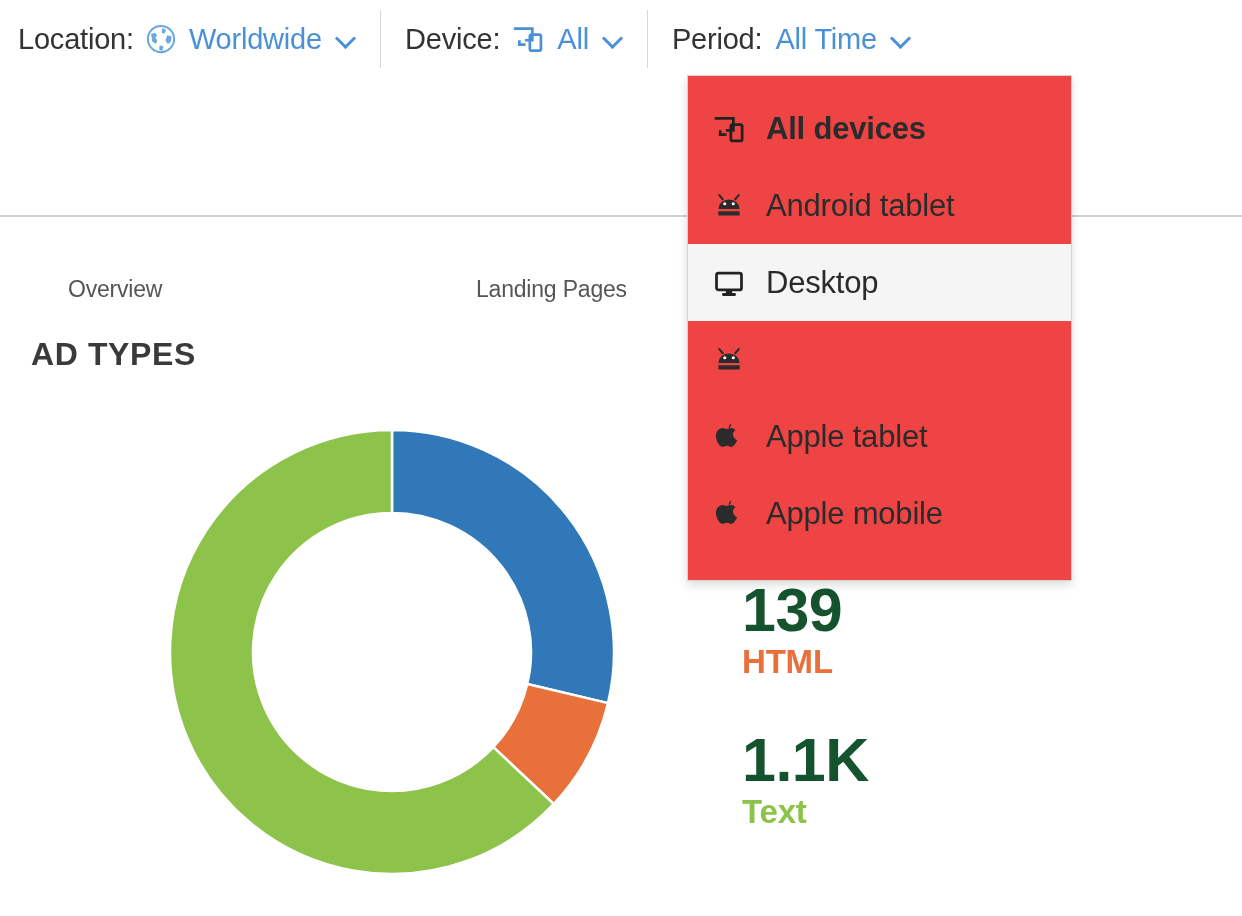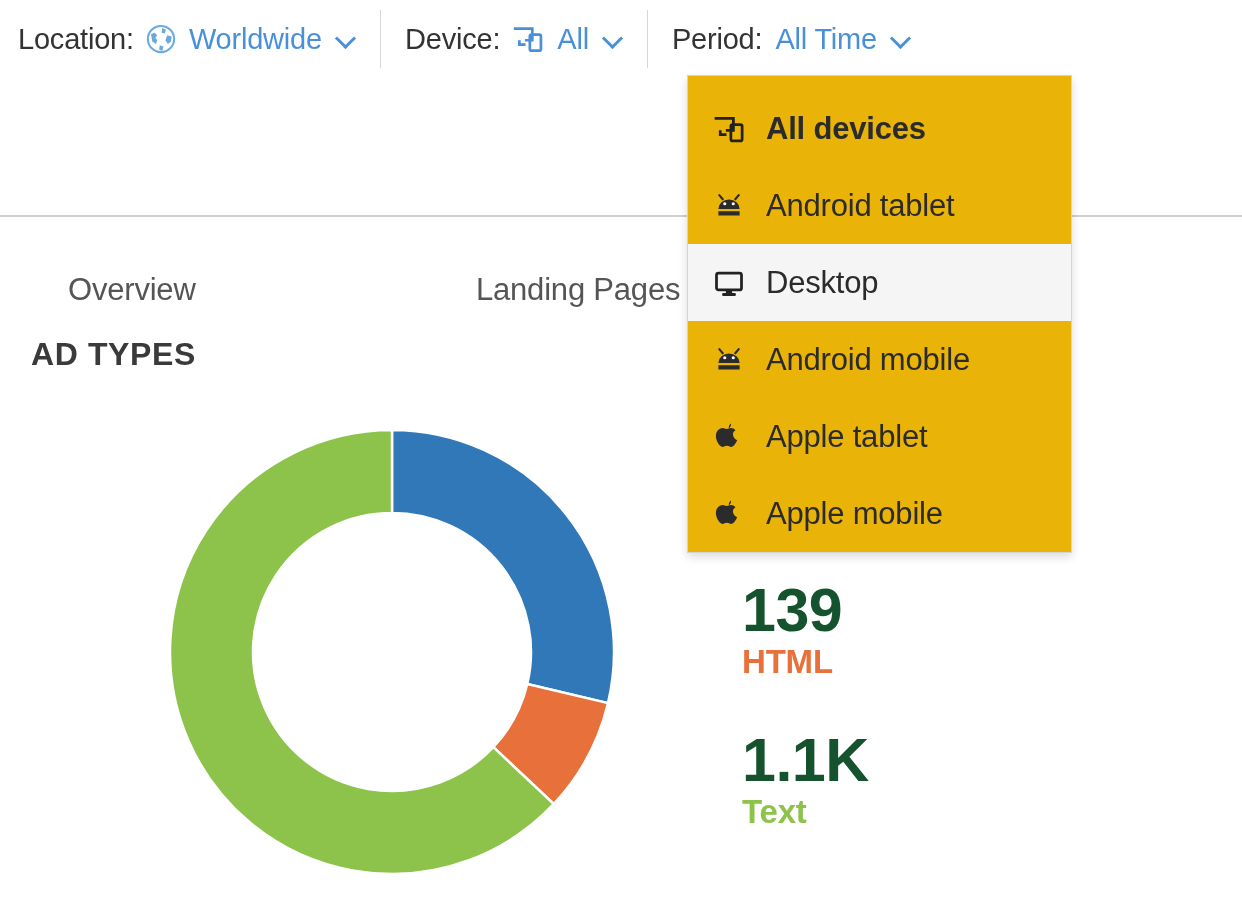--- a/index.html
+++ b/index.html
@@ -99,21 +99,21 @@
     background: #cfcfcf;
   }
   .tab {
     position: absolute;
     top: 122px;
     height: 95px;
     box-sizing: border-box;
     display: flex;
     align-items: center;
     justify-content: center;
-    font-size: 31px;
+    font-size: 23px;
     color: #555555;
     letter-spacing: -0.2px;
     padding: 0 26px;
   }
   .tab.active {
     color: #2f7ec4;
     background: #ffffff;
     border: 2px solid #cfcfcf;
     border-bottom: 2px solid #ffffff;
     border-top-left-radius: 7px;
@@ -167,25 +167,25 @@
   }
   #stat-html  { top: 580px; }
   #stat-text  { top: 730px; }
 
   
   #device-dropdown {
     position: absolute;
     left: 687px;
     top: 75px;
     width: 385px;
-    background: #eab308;
+    background: #ef4444;
     border: 1px solid #d4d4d4;
     box-shadow: 0 4px 9px rgba(0,0,0,0.14);
     z-index: 50;
-    padding: 14px 0 0 0;
+    padding: 14px 0 28px 0;
     box-sizing: border-box;
   }
   .menu-item {
     height: 77px;
     display: flex;
     align-items: center;
     padding-left: 24px;
     box-sizing: border-box;
     font-size: 31px;
     color: #2b2b2b;
@@ -313,21 +313,20 @@
       <span class="menu-icon">
         <svg width="34" height="30" viewBox="0 0 24 24">
           <path d="M4.2 3.3 L7 6.6" stroke="#2b2b2b" stroke-width="1.7" stroke-linecap="round"></path>
           <path d="M19.8 3.3 L17 6.6" stroke="#2b2b2b" stroke-width="1.7" stroke-linecap="round"></path>
           <path d="M3.5 14.3 a8.5 7.5 0 0 1 17 0 Z" fill="#2b2b2b"></path>
           <circle cx="8.6" cy="10.2" r="1.25" fill="#ffffff"></circle>
           <circle cx="15.4" cy="10.2" r="1.25" fill="#ffffff"></circle>
           <rect x="3.5" y="16.2" width="17" height="3.4" fill="#2b2b2b"></rect>
         </svg>
       </span>
-      <span>Android mobile</span>
     </div>
     <div class="menu-item">
       <span class="menu-icon">
         <svg width="34" height="30" viewBox="0 0 24 24">
           <path d="M13.6 1.2 c0.3 1.5 -0.6 3.1 -1.7 3.9 c-0.4 -1.4 0.5 -3.1 1.7 -3.9 Z" fill="#2b2b2b"></path>
           <path d="M18.6 16.6 c-0.5 1.2 -0.8 1.7 -1.5 2.8 c-1 1.5 -2.3 3.3 -4 3.3 c-1.5 0 -1.9 -1 -3.9 -1 c-2 0 -2.5 1 -3.9 1 c-1.7 0 -2.9 -1.6 -3.9 -3.1 C-1.2 15.5 -1.5 10.4 0.9 7.7 c1.2 -1.4 2.8 -2.2 4.3 -2.2 c1.6 0 2.6 0.9 3.9 0.9 c1.3 0 2.1 -0.9 3.9 -0.9 c1.4 0 2.9 0.8 4 2.1 c-3.5 1.9 -2.9 6.9 1.6 9 Z" fill="#2b2b2b" transform="translate(2.2,0) scale(0.88)"></path>
         </svg>
       </span>
       <span>Apple tablet</span>
     </div>

